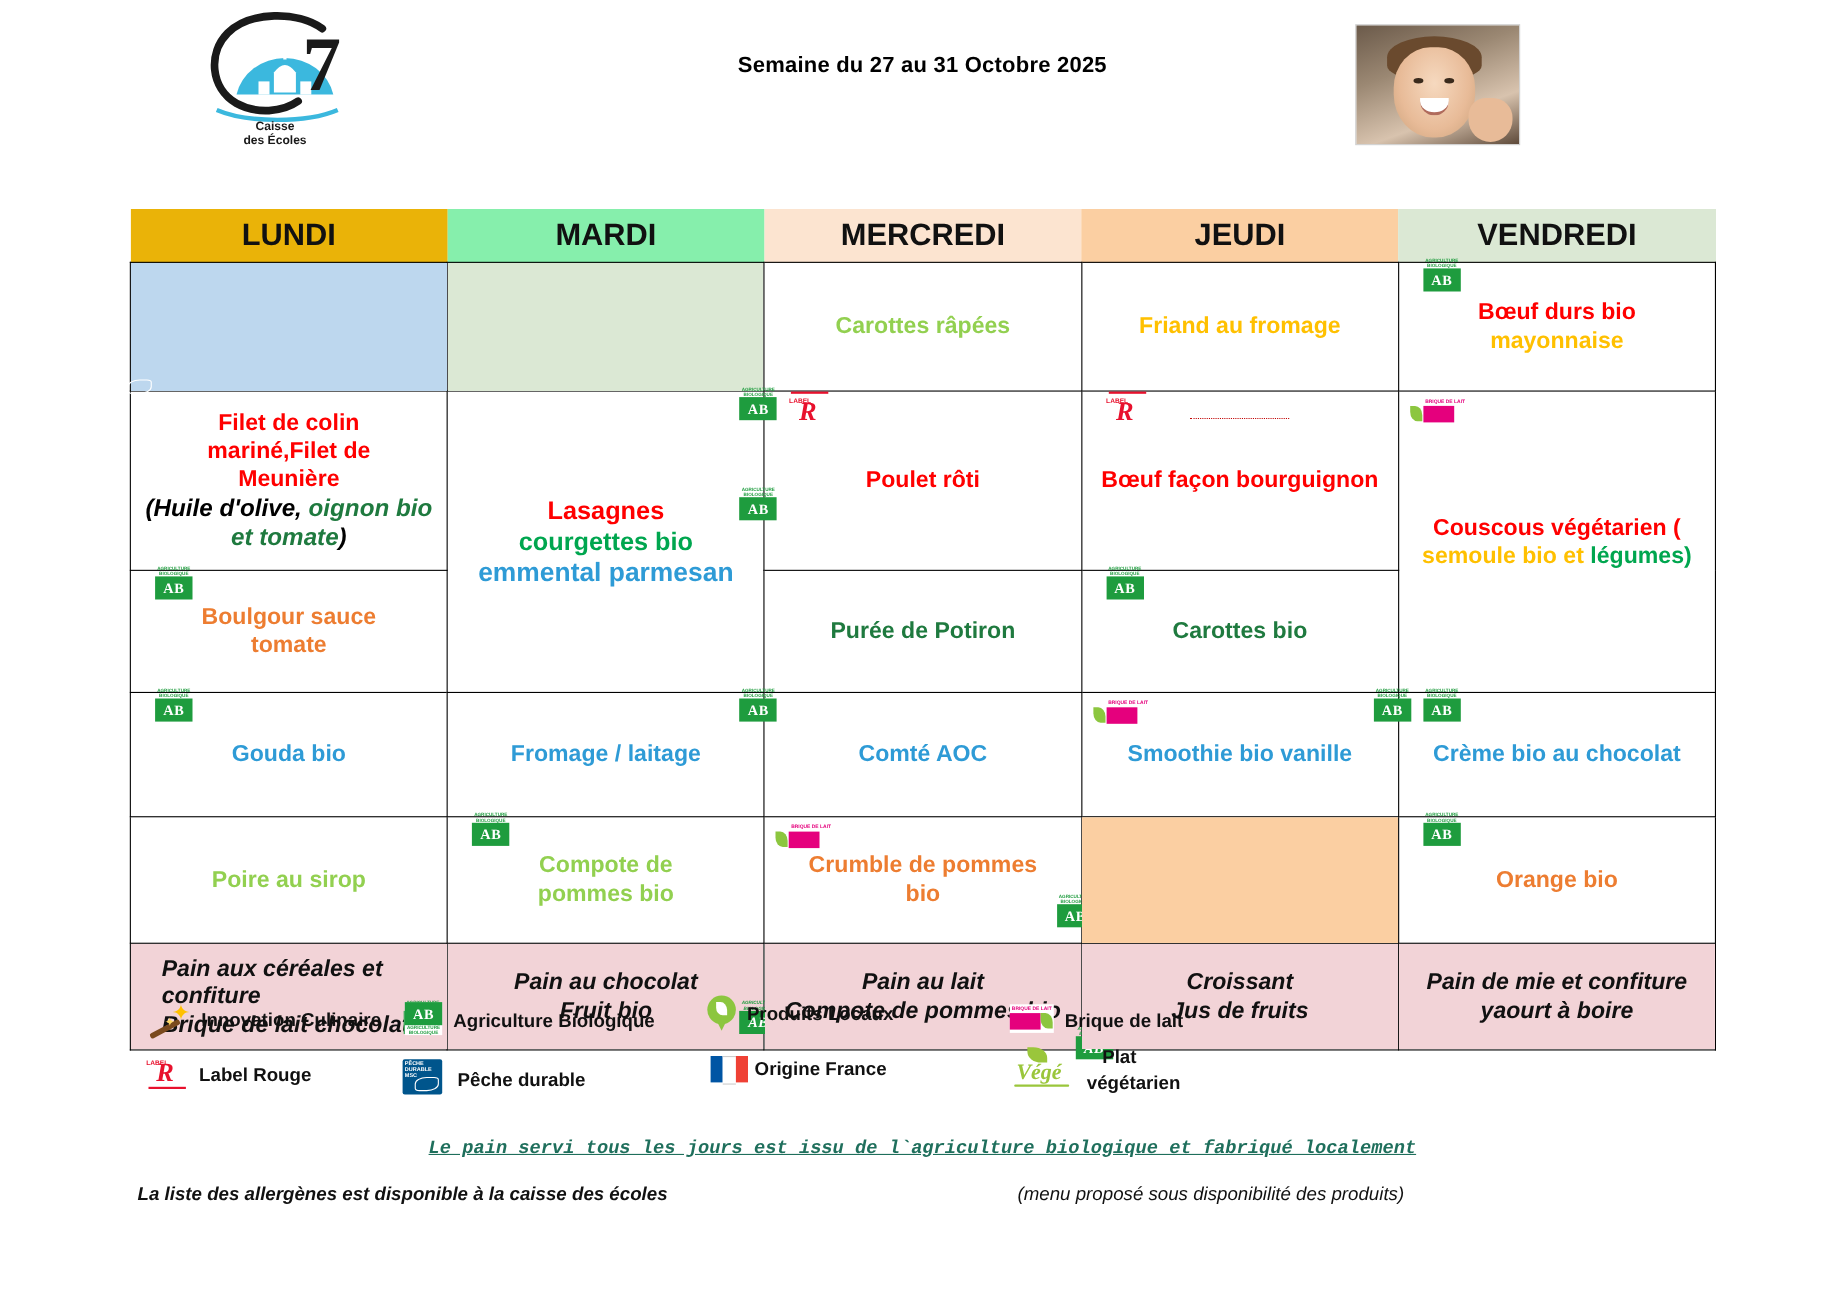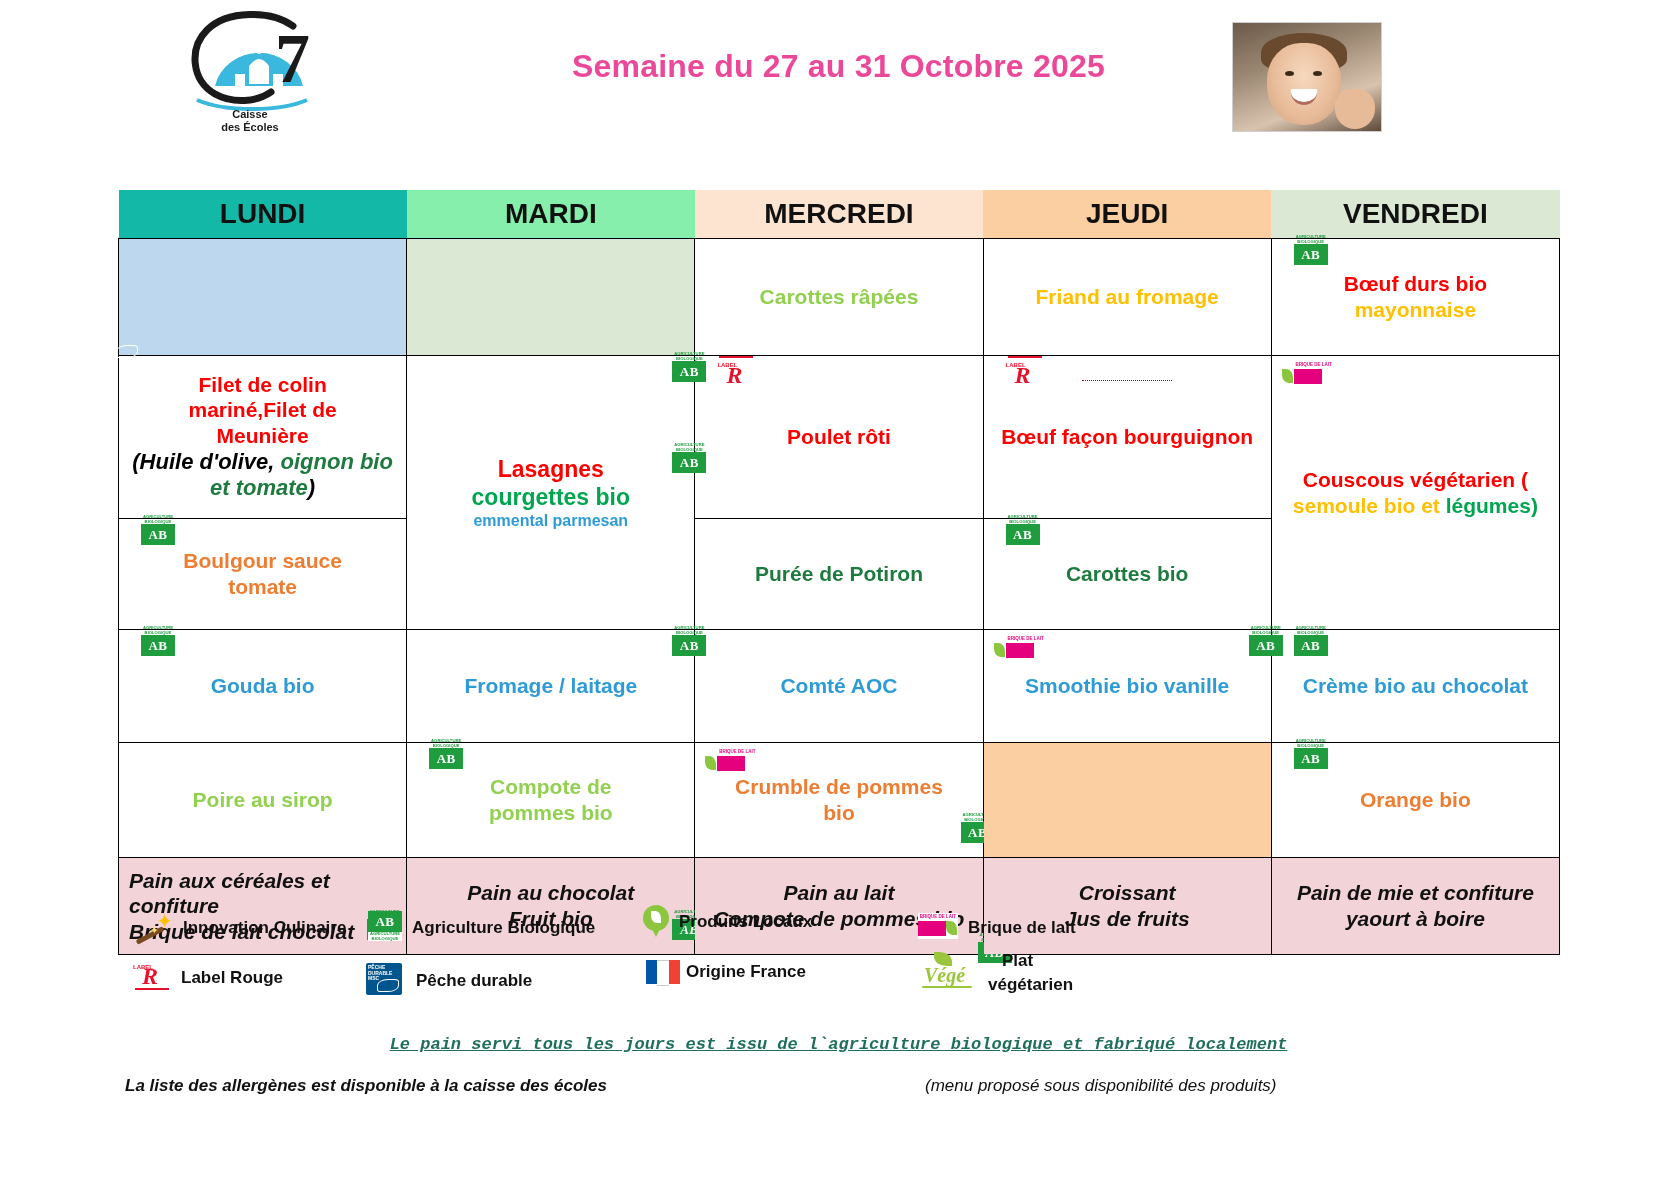--- a/index.html
+++ b/index.html
@@ -27,23 +27,23 @@
     width: 150px;
     height: 125px;
   }
   .logo svg { display: block; }
   .title {
     position: absolute;
     left: 0;
     right: 0;
     top: 48px;
     text-align: center;
-    font-size: 32px;
+    font-size: 20px;
     font-weight: bold;
-    color: #ec4899;
+    color: #000000;
     letter-spacing: 0.2px;
   }
   .photo {
     position: absolute;
     right: 295px;
     top: 22px;
     width: 148px;
     height: 108px;
     border: 1px solid #cfcfcf;
     background: linear-gradient(160deg, #6b5a4a 0%, #9b8873 35%, #d8c3ae 70%, #5e4a3a 100%);
@@ -113,21 +113,21 @@
 
   .dayhead th {
     border: none;
     height: 48px;
     font-size: 28px;
     font-weight: bold;
     color: #111;
     text-align: center;
     padding: 0;
   }
-  .dh-lundi    { background: #14b8a6; }
+  .dh-lundi    { background: #eab308; }
   .dh-mardi    { background: #86efac; }
   .dh-mercredi { background: #fce4d0; }
   .dh-jeudi    { background: #fbcfa2; }
   .dh-vendredi { background: #dbe8d4; }
 
   table.menu td {
     border: 1.6px solid #000000;
     vertical-align: middle;
     text-align: center;
     padding: 6px 8px;
@@ -148,21 +148,21 @@
   .r-dess   td { height: 102px; }
   .r-gout   td {
     height: 84px;
     background: #f2d3d7;
     font-size: 19px;
     font-weight: normal;
     font-style: italic;
     color: #111;
     line-height: 1.45;
   }
-  .r-gout td.left-al { text-align: left; padding-left: 10px; }
+  .r-gout td.left-al { text-align: left; padding-left: 28px; }
 
   
   .c-red    { color: #ff0000; }
   .c-green  { color: #00a64f; }
   .c-dgreen { color: #1f7a3f; }
   .c-lgreen { color: #92d050; }
   .c-yellow { color: #ffc000; }
   .c-orange { color: #ed7d31; }
   .c-blue   { color: #2e9bd6; }
   .c-black  { color: #000000; }
@@ -488,21 +488,21 @@
 
     <td rowspan="2">
       <span class="badge tr">
         <span class="ab"><span class="ab-top">AB</span><span class="ab-bot">AGRICULTURE BIOLOGIQUE</span></span>
       </span>
       <span class="badge" style="right:5px; top:96px;">
         <span class="ab"><span class="ab-top">AB</span><span class="ab-bot">AGRICULTURE BIOLOGIQUE</span></span>
       </span>
       <div class="c-red" style="font-size:23px">Lasagnes</div>
       <div class="c-green" style="font-size:23px">courgettes bio</div>
-      <div class="c-blue" style="font-size:16px">emmental parmesan</div>
+      <div class="c-blue" style="font-size:24px">emmental parmesan</div>
     </td>
 
     <td>
       <span class="badge tl">
         <span class="lr"><span class="lr-top">LABEL</span><span class="lr-r">R</span><span class="lr-line"></span></span>
       </span>
       <span class="c-red">Poulet rôti</span>
     </td>
 
     <td>

